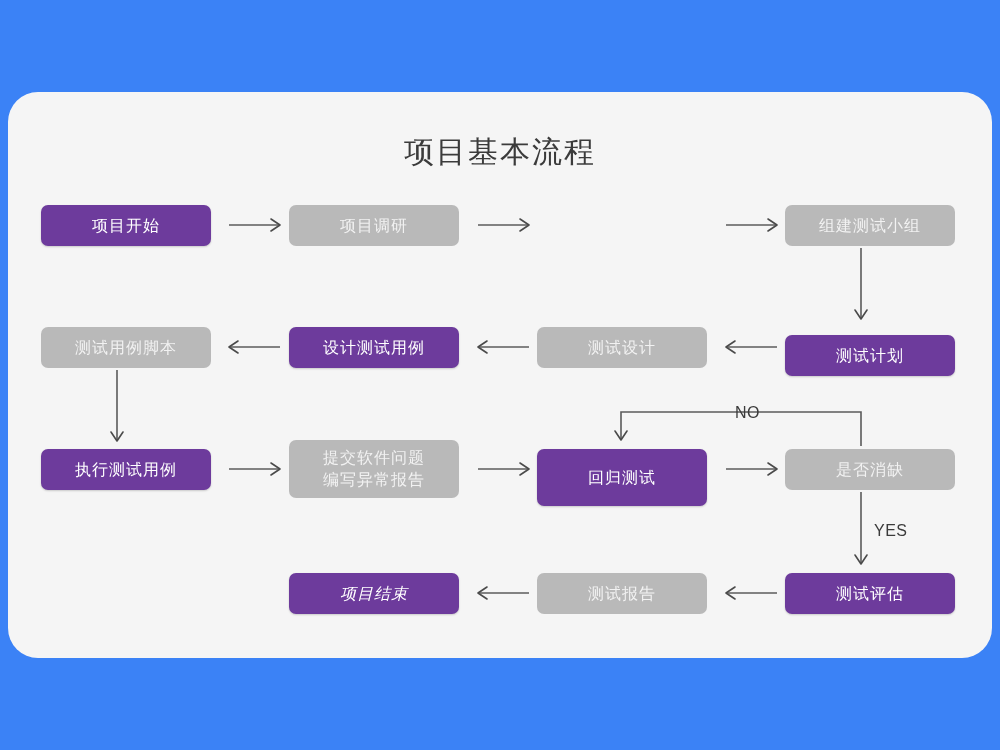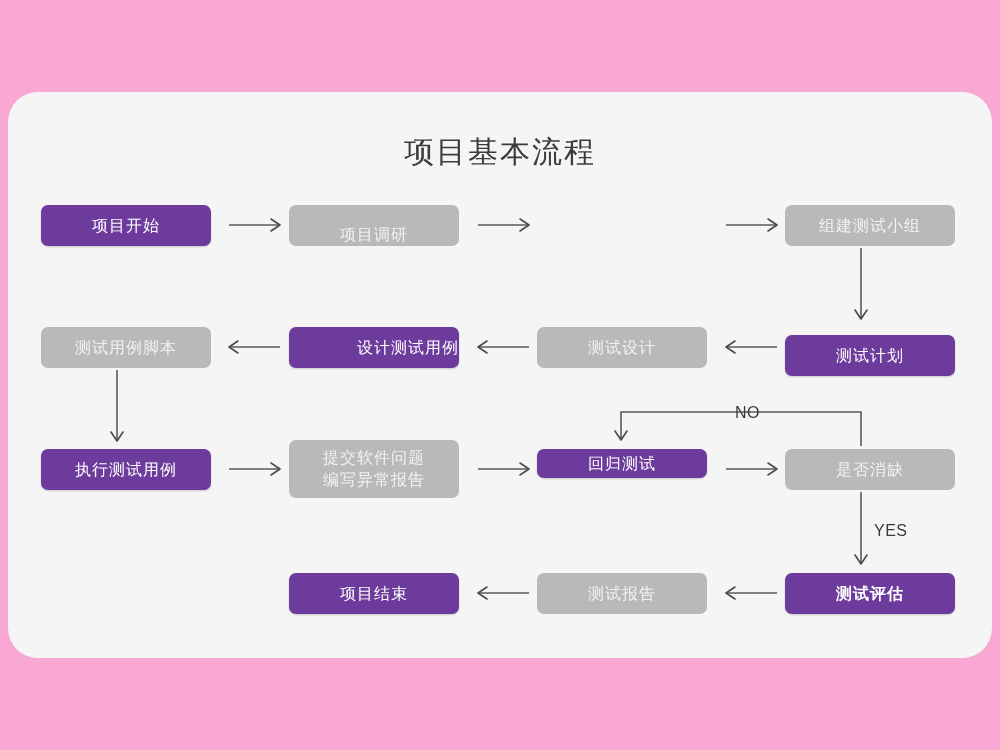--- a/index.html
+++ b/index.html
@@ -10,21 +10,21 @@
   body {
     width: 1000px;
     height: 750px;
     font-family: "Liberation Sans", "DejaVu Sans", sans-serif;
     overflow: hidden;
   }
   #stage {
     position: relative;
     width: 1000px;
     height: 750px;
-    background: #f9a8d4;
+    background: #3b82f6;
   }
   #card {
     position: absolute;
     left: 8px;
     top: 92px;
     width: 984px;
     height: 566px;
     background: #f5f5f5;
     border-radius: 30px;
   }
@@ -170,60 +170,60 @@
         <polyline class="head" points="479,495 470,501 479,507"></polyline>
       </g>
     </svg>
 
     <div class="branch-label" style="left:727px; top:312px;">NO</div>
     <div class="branch-label" style="left:866px; top:430px;">YES</div>
 
     <div class="node purple" style="left:33px;  top:113px; width:170px; height:41px;">
       <span>项目开始</span>
     </div>
-    <div class="node gray" style="left:281px; top:113px; width:170px; height:41px;align-items:flex-end;">
+    <div class="node gray" style="left:281px; top:113px; width:170px; height:41px;">
       <span>项目调研</span>
     </div>
     <div class="node gray" style="left:777px; top:113px; width:170px; height:41px;">
       <span>组建测试小组</span>
     </div>
 
     <div class="node gray" style="left:33px;  top:235px; width:170px; height:41px;">
       <span>测试用例脚本</span>
     </div>
-    <div class="node purple" style="left:281px; top:235px; width:170px; height:41px;justify-content:flex-end;">
+    <div class="node purple" style="left:281px; top:235px; width:170px; height:41px;">
       <span>设计测试用例</span>
     </div>
     <div class="node gray" style="left:529px; top:235px; width:170px; height:41px;">
       <span>测试设计</span>
     </div>
     <div class="node purple" style="left:777px; top:235px; width:170px; height:41px;margin-top:8px;">
       <span>测试计划</span>
     </div>
 
     <div class="node purple" style="left:33px;  top:357px; width:170px; height:41px;">
       <span>执行测试用例</span>
     </div>
     <div class="node gray" style="left:281px; top:348px; width:170px; height:58px;">
       <div>
         <span class="label2">提交软件问题</span>
         <span class="label2">编写异常报告</span>
       </div>
     </div>
-    <div class="node purple" style="left:529px; top:357px; width:170px; height:29px;">
+    <div class="node purple" style="left:529px; top:357px; width:170px; height:57px;">
       <span>回归测试</span>
     </div>
     <div class="node gray" style="left:777px; top:357px; width:170px; height:41px;">
       <span>是否消缺</span>
     </div>
 
-    <div class="node purple" style="left:281px; top:481px; width:170px; height:41px;">
+    <div class="node purple" style="left:281px; top:481px; width:170px; height:41px;font-style:italic;">
       <span>项目结束</span>
     </div>
     <div class="node gray" style="left:529px; top:481px; width:170px; height:41px;">
       <span>测试报告</span>
     </div>
-    <div class="node purple" style="left:777px; top:481px; width:170px; height:41px;font-weight:bold;">
+    <div class="node purple" style="left:777px; top:481px; width:170px; height:41px;">
       <span>测试评估</span>
     </div>
 
   </div>
 </div>
 
 </body></html>

